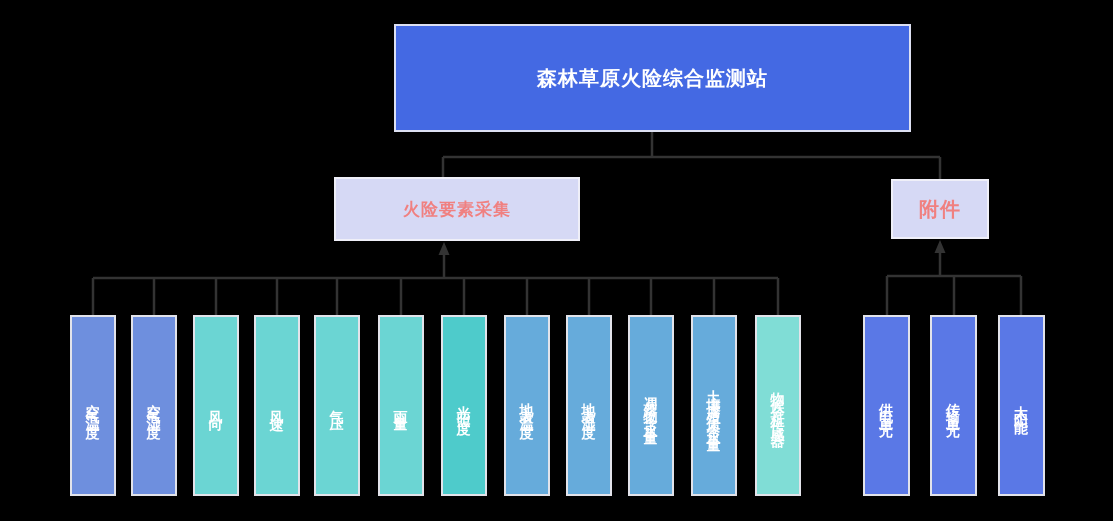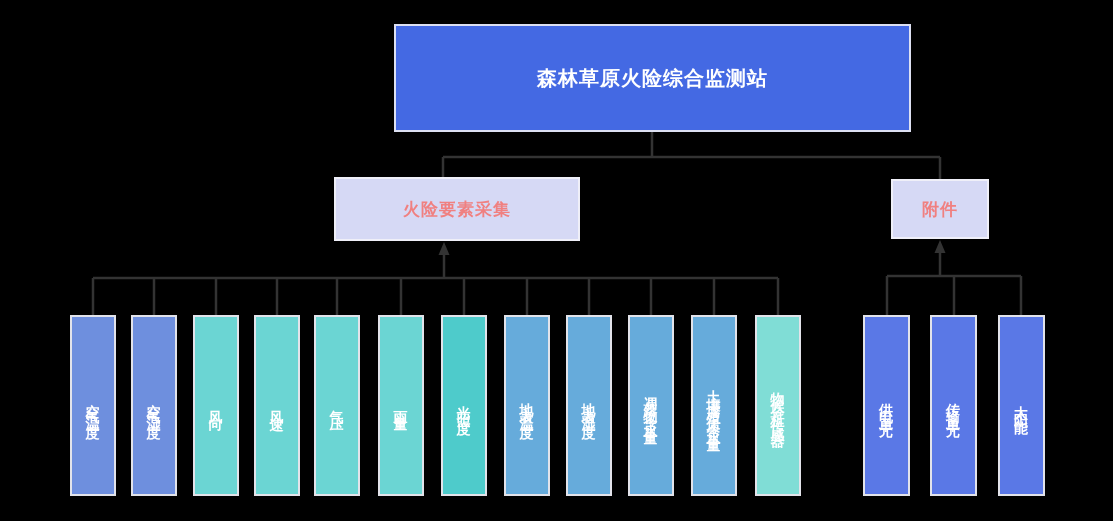--- a/index.html
+++ b/index.html
@@ -59,21 +59,21 @@
     font-size: 17px;
     letter-spacing: 1px;
     margin-left: 12px;
   }
   .group-right {
     left: 891px;
     top: 179px;
     width: 98px;
     height: 60px;
     border: 2px solid #EFEFF8;
-    font-size: 17px;
+    font-size: 20px;
     letter-spacing: 1px;
   }
   .leaf {
     position: absolute;
     top: 315px;
     width: 46px;
     height: 181px;
     box-sizing: border-box;
     border: 2px solid #E2E3EA;
     display: flex;

